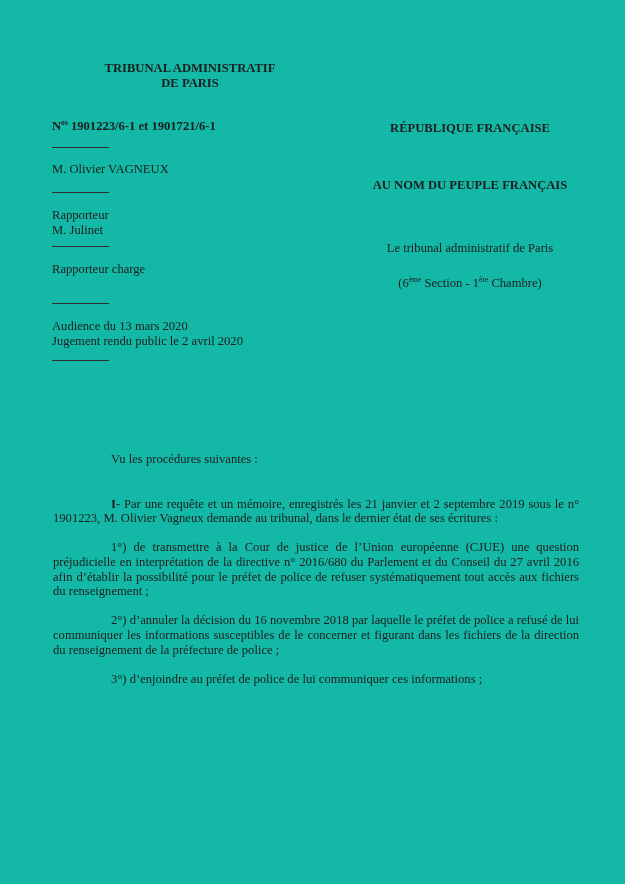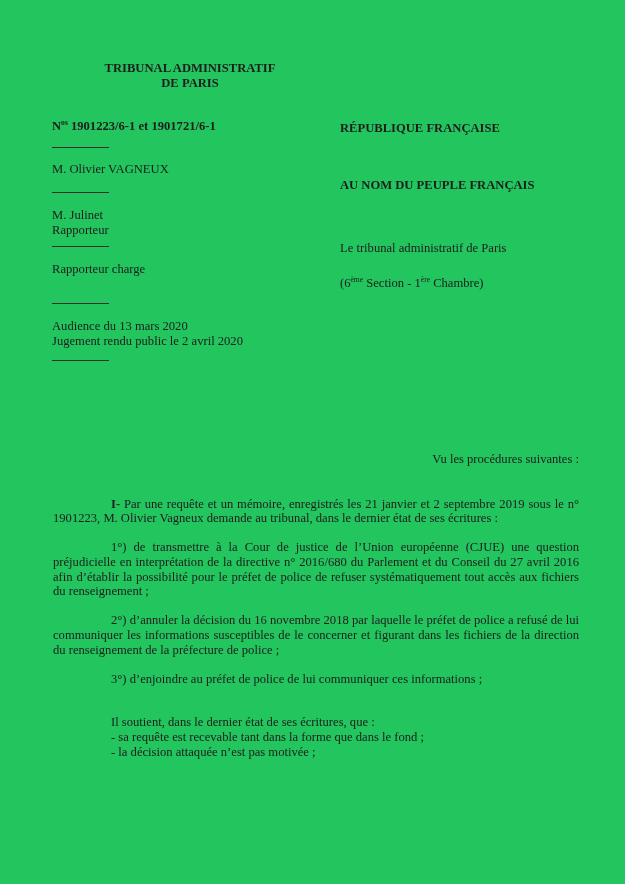--- a/index.html
+++ b/index.html
@@ -4,21 +4,21 @@
 <style>
   html, body {
     margin: 0;
     padding: 0;
     background: #ffffff;
   }
   .page {
     position: relative;
     width: 625px;
     height: 884px;
-    background: #22c55e;
+    background: #14b8a6;
     color: #1d1d1d;
     font-family: "Liberation Serif", "DejaVu Serif", serif;
     font-size: 12.6px;
     line-height: 14.6px;
     overflow: hidden;
   }
   .abs { position: absolute; }
   .bold { font-weight: bold; }
   sup { font-size: 0.6em; line-height: 0; vertical-align: super; }
 
@@ -29,29 +29,30 @@
   }
   .left-col { left: 52px; width: 280px; }
   .rule {
     position: absolute; left: 52px; width: 57px; height: 0;
     border-top: 1.2px solid #2e2e2e;
   }
 
   
   .right-col {
     position: absolute; left: 340px; width: 260px;
+    text-align: center;
   }
 
   
   .body-block {
     position: absolute; left: 53px; top: 452px; width: 526px;
     text-align: justify;
   }
   .body-block p { margin: 0 0 14.6px 0; text-indent: 58px; }
-  .body-block p.intro { text-align: right; margin-bottom: 30px; }
+  .body-block p.intro { text-align: left; margin-bottom: 30px; }
   .contentions { margin-top: 29px; margin-left: 58px; text-align: left; }
   .contentions p { margin: 0; text-indent: 0; }
 </style>
 </head>
 <body>
 
 <div class="page">
 
   <div class="abs court-title">
     <div>TRIBUNAL ADMINISTRATIF</div>
@@ -60,22 +61,22 @@
 
   <div class="abs left-col bold" style="top:119px;"><span>N</span><sup>os</sup><span> 1901223/6-1 et 1901721/6-1</span></div>
 
   <div class="rule" style="top:147px;"></div>
 
   <div class="abs left-col" style="top:162px;">M. Olivier VAGNEUX</div>
 
   <div class="rule" style="top:192px;"></div>
 
   <div class="abs left-col" style="top:208px;">
+    <div>Rapporteur</div>
     <div>M. Julinet</div>
-    <div>Rapporteur</div>
   </div>
 
   <div class="rule" style="top:246px;"></div>
 
   <div class="abs left-col" style="top:262px;">
     <div>Rapporteur charge</div>
   </div>
 
   <div class="rule" style="top:303px;"></div>
 
@@ -94,20 +95,15 @@
 
   <div class="body-block">
     <p class="intro">Vu les procédures suivantes :</p>
 
     <p><span class="bold">I-</span><span> Par une requête et un mémoire, enregistrés les 21 janvier et 2 septembre 2019 sous le n° 1901223, M. Olivier Vagneux demande au tribunal, dans le dernier état de ses écritures :</span></p>
 
     <p>1°) de transmettre à la Cour de justice de l’Union européenne (CJUE) une question préjudicielle en interprétation de la directive n° 2016/680 du Parlement et du Conseil du 27 avril 2016 afin d’établir la possibilité pour le préfet de police de refuser systématiquement tout accès aux fichiers du renseignement ;</p>
     <p>2°) d’annuler la décision du 16 novembre 2018 par laquelle le préfet de police a refusé de lui communiquer les informations susceptibles de le concerner et figurant dans les fichiers de la direction du renseignement de la préfecture de police ;</p>
     <p>3°) d’enjoindre au préfet de police de lui communiquer ces informations ;</p>
 
-    <div class="contentions">
-      <p>Il soutient, dans le dernier état de ses écritures, que :</p>
-      <p>- sa requête est recevable tant dans la forme que dans le fond ;</p>
-      <p>- la décision attaquée n’est pas motivée ;</p>
-    </div>
   </div>
 
 </div>
 
 </body></html>

